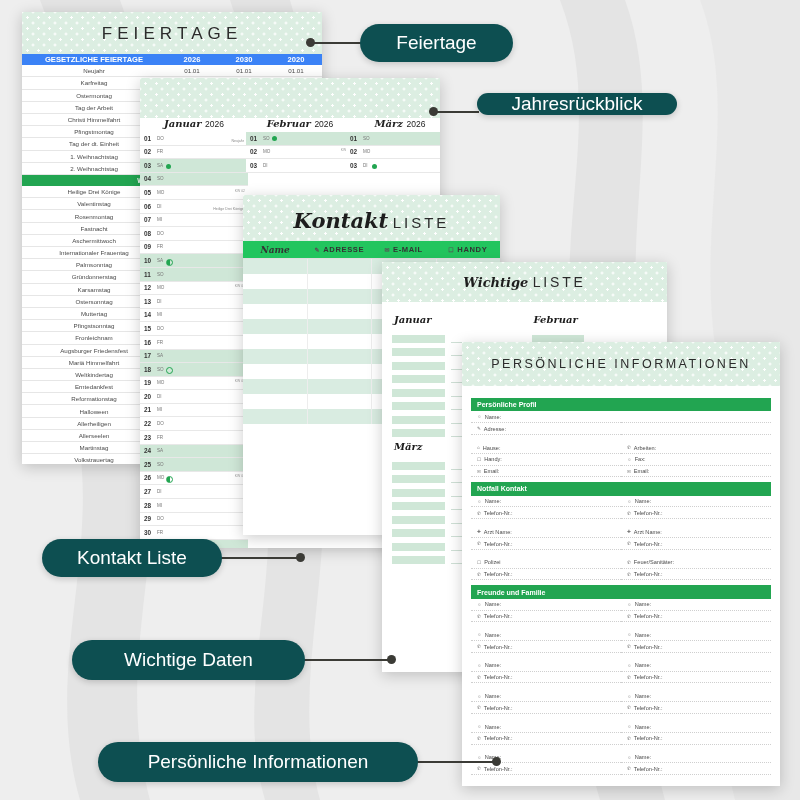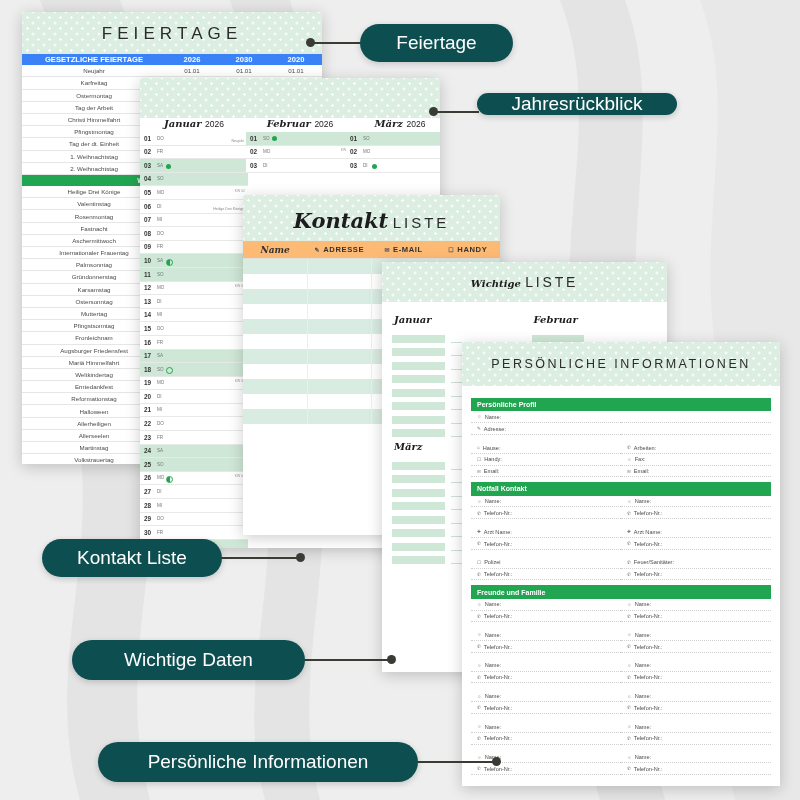--- a/index.html
+++ b/index.html
@@ -59,35 +59,35 @@
   .moon.full{background:#22a551;}
   .moon.new{border:1px solid #22a551;background:transparent;}
   .moon.half{background:linear-gradient(90deg,#22a551 50%,transparent 50%);border:1px solid #22a551;}
 
   
   #page-kontakt{left:243px;top:195px;width:257px;height:340px;}
   #page-kontakt .hdr{height:46px;}
   #page-kontakt .hdr .t{position:absolute;left:0;right:0;top:13px;text-align:center;}
   #page-kontakt .hdr .t .a{font-size:21px;color:#1d1d1d;}
   #page-kontakt .hdr .t .b{font-size:15px;color:#2b2b2b;letter-spacing:.2em;}
-  .k-head{display:flex;border-bottom:1px solid #dfdfdf;height:17px;align-items:center;background:#fdba74;}
+  .k-head{display:flex;border-bottom:1px solid #dfdfdf;height:17px;align-items:center;background:#22c55e;}
   .k-head .cell{flex:1;text-align:center;font-size:7.6px;color:#333;letter-spacing:.08em;
     display:flex;align-items:center;justify-content:center;gap:3px;font-weight:bold;}
   .k-head .cell.nm{font-family:"DejaVu Serif",serif;font-style:italic;font-weight:700;letter-spacing:0;font-size:9px;}
   .k-head .ic{font-size:6px;color:#555;}
   .k-row{display:flex;height:15px;}
   .k-row .cell{flex:1;border-right:1px solid #ededed;}
   .k-row .cell:last-child{border-right:none;}
   .k-row.alt .cell{background:#d9ece1;}
 
   
   #page-daten{left:382px;top:262px;width:285px;height:410px;}
   #page-daten .hdr{height:40px;}
   #page-daten .hdr .t{position:absolute;left:0;right:0;top:11px;text-align:center;}
-  #page-daten .hdr .t .a{font-size:10px;color:#1d1d1d;}
+  #page-daten .hdr .t .a{font-size:13px;color:#1d1d1d;}
   #page-daten .hdr .t .b{font-size:14px;color:#2b2b2b;letter-spacing:.2em;}
   .wd-body{display:flex;padding:8px 10px 0 10px;gap:14px;}
   .wd-col{flex:1;}
   .wd-month{font-size:10px;color:#1d1d1d;margin:4px 0 4px 2px;}
   .wd-line{display:flex;align-items:flex-end;gap:6px;height:13.5px;}
   .wd-box{width:42%;height:8px;background:#cfe7d7;}
   .wd-rule{flex:1;border-bottom:1px solid #cfe0d6;height:9px;}
 
   
   #page-person{left:462px;top:342px;width:318px;height:444px;}

